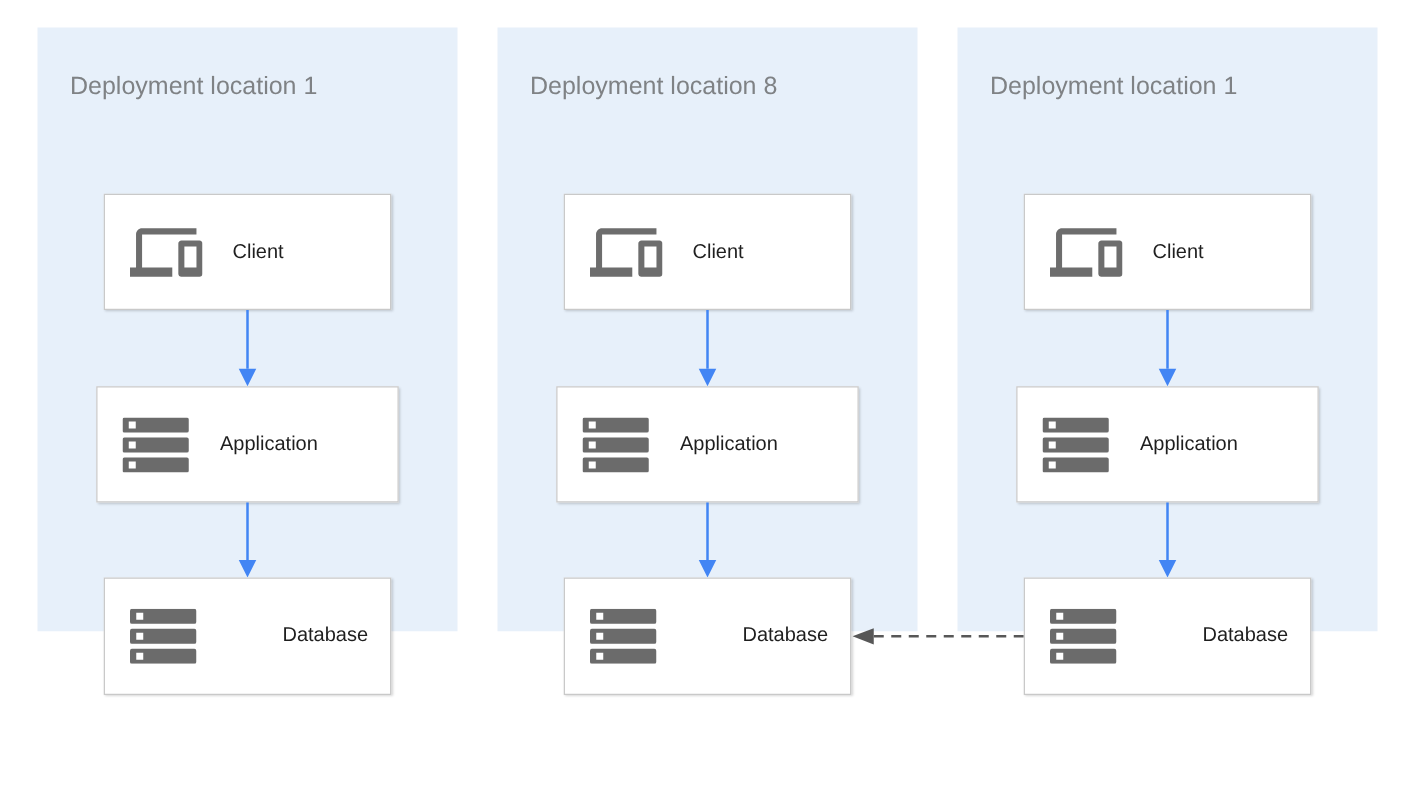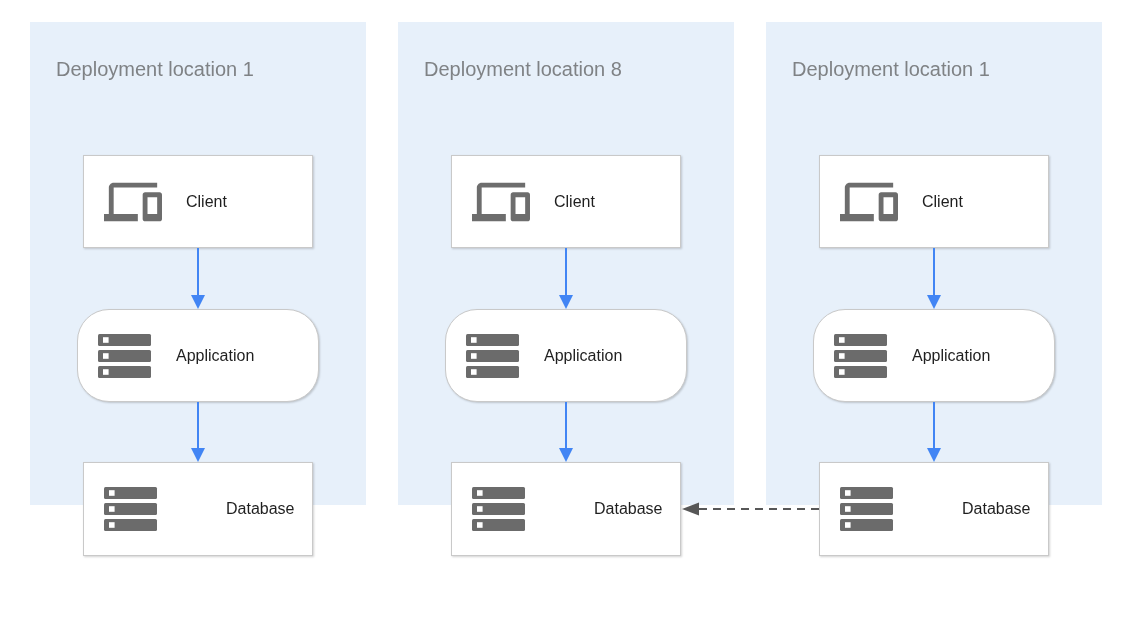--- a/index.html
+++ b/index.html
@@ -32,21 +32,21 @@
     position:absolute;
     box-sizing:border-box;
     background:#ffffff;
     border:1px solid #c9c9c9;
     box-shadow:1px 1px 2px rgba(0,0,0,0.18);
     display:flex;
     align-items:center;
     padding-left:20px;
   }
   .node-client{top:133px;left:53px;width:230px;height:93px;}
-  .node-app{top:287px;left:47px;width:242px;height:93px;border-radius:32px;}
+  .node-app{top:287px;left:47px;width:242px;height:93px;}
   .node-db{top:440px;left:53px;width:230px;height:94px;gap:44px;}
   .node .label{
     margin-left:24px;
     font-size:16px;
     color:#1f1f1f;
     white-space:nowrap;
   }
   .icon{display:flex;align-items:center;justify-content:center;flex:0 0 auto;}
   .varrow{
     position:absolute;

